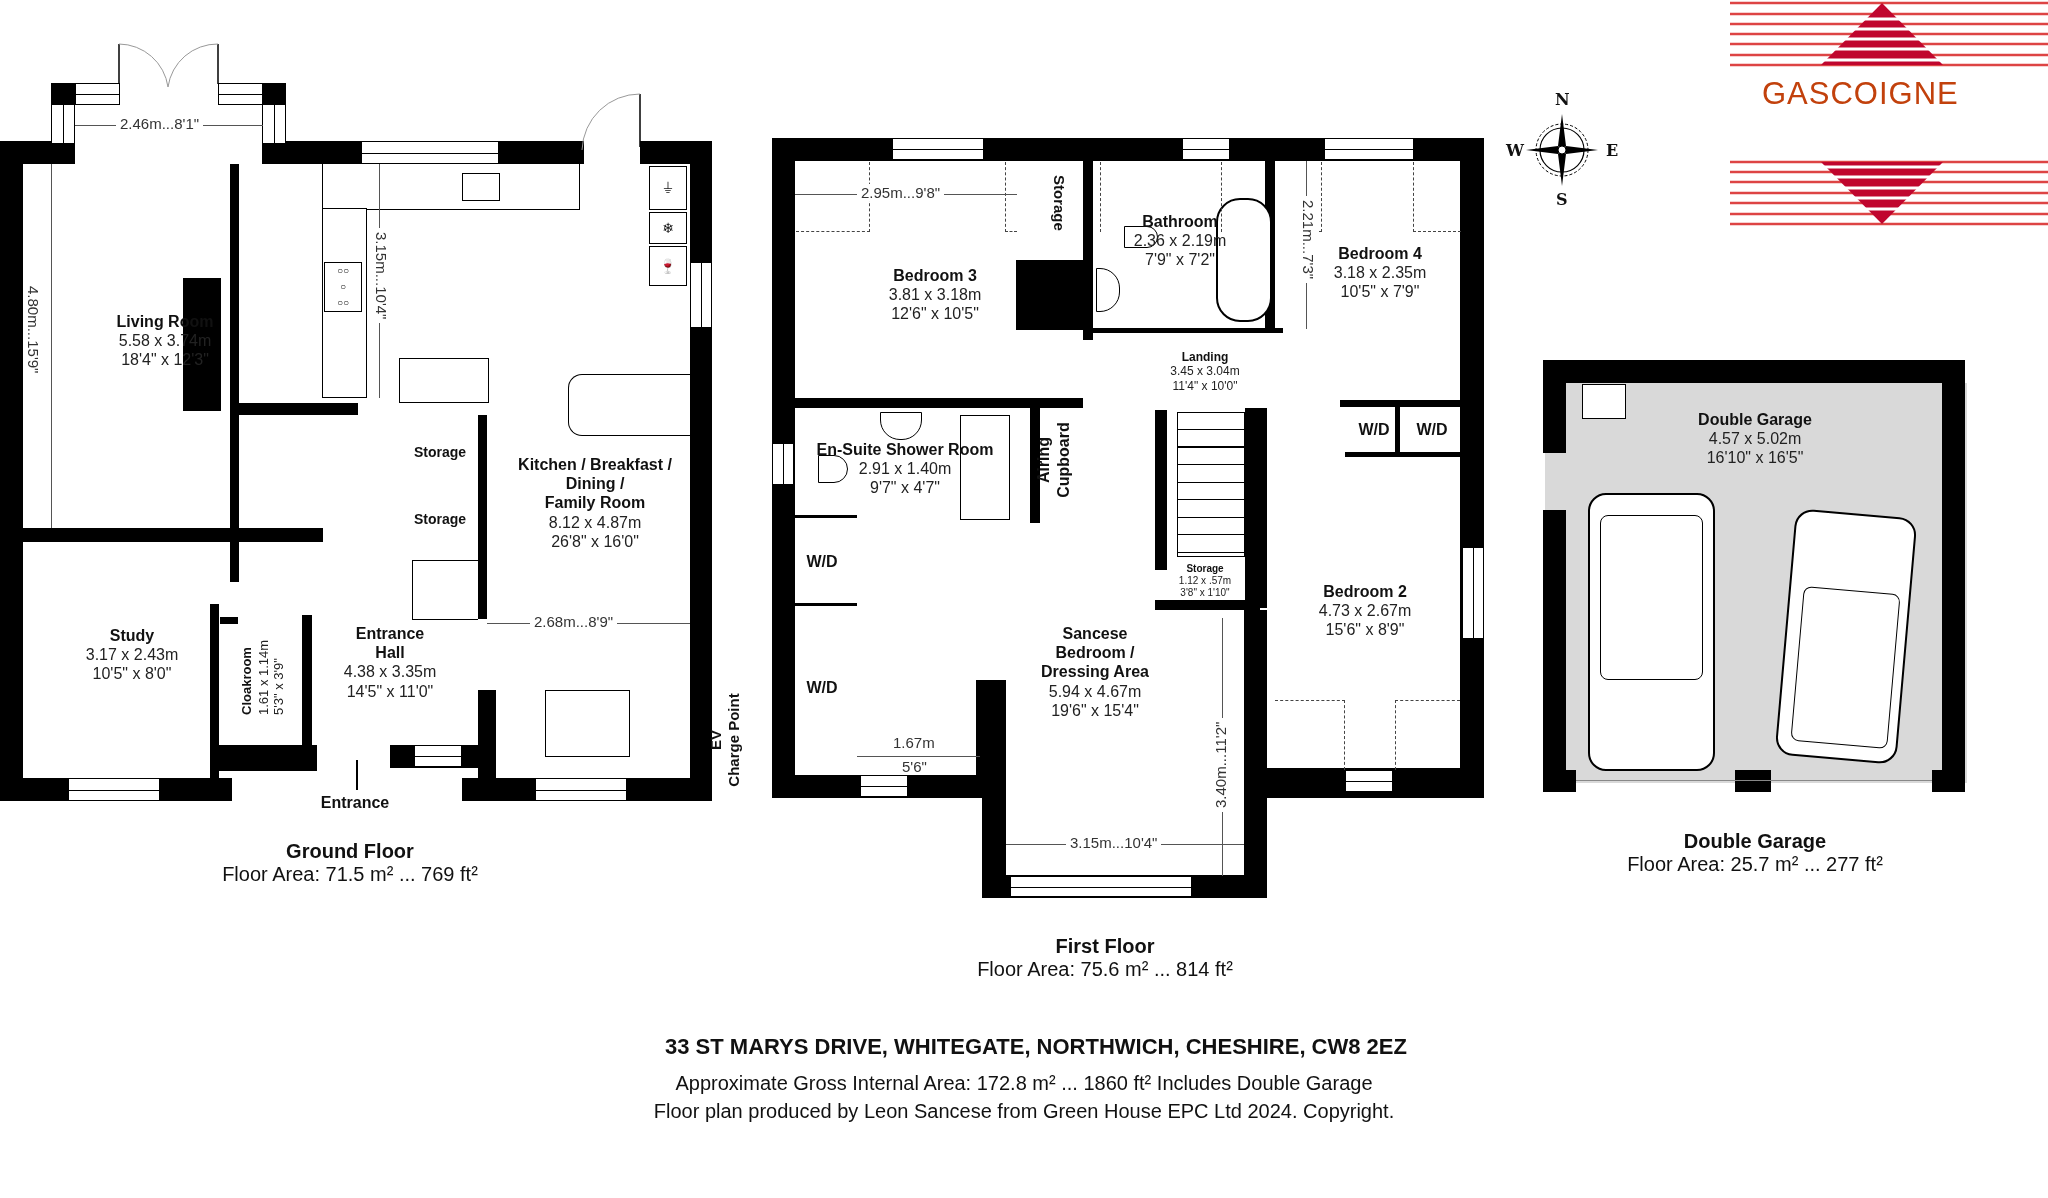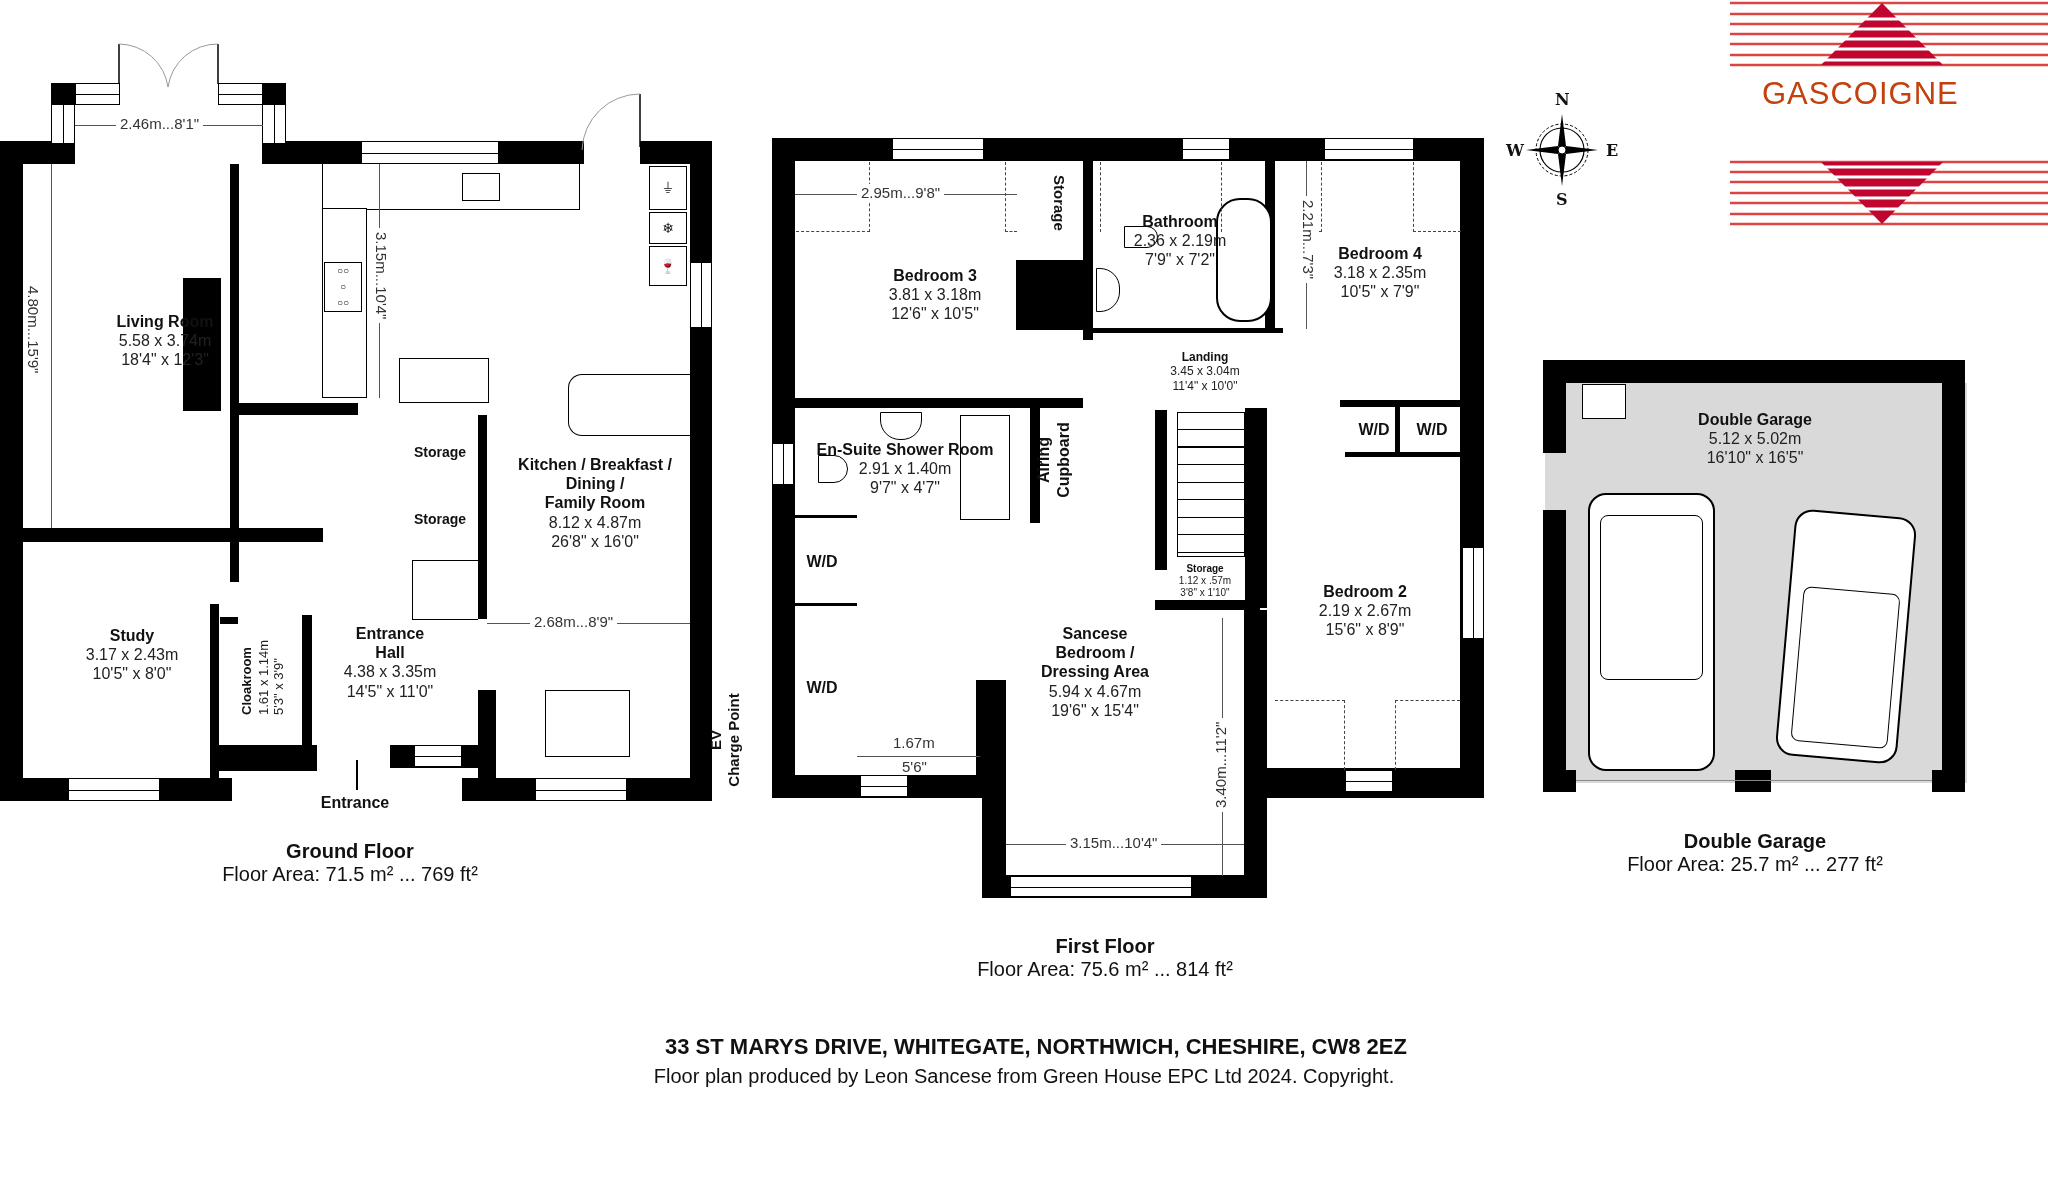--- a/index.html
+++ b/index.html
@@ -251,21 +251,21 @@
   </div>
   <div class="room" style="left:1015px;top:624px;width:160px;">
     <div class="name">Sancese</div>
     <div class="name">Bedroom /</div>
     <div class="name">Dressing Area</div>
     <div>5.94 x 4.67m</div>
     <div>19'6" x 15'4"</div>
   </div>
   <div class="room" style="left:1295px;top:582px;width:140px;">
     <div class="name">Bedroom 2</div>
-    <div>2.19 x 2.67m</div>
+    <div>4.73 x 2.67m</div>
     <div>15'6" x 8'9"</div>
   </div>
 
   <div class="dimline" style="left:795px;top:194px;width:222px;"></div>
   <div class="dim" style="left:857px;top:184px;background:#fff;padding:0 4px;">2.95m...9'8"</div>
   <div class="dimvline" style="left:1306px;top:161px;height:168px;"></div>
   <div class="vert dim" style="left:1317px;top:196px;transform:rotate(90deg);background:#fff;padding:0 4px;">2.21m...7'3"</div>
   <div class="dimline" style="left:857px;top:756px;width:123px;"></div>
   <div class="dim" style="left:893px;top:734px;">1.67m</div>
   <div class="dim" style="left:902px;top:758px;">5'6"</div>
@@ -289,21 +289,21 @@
   <div class="wall" style="left:1735px;top:770px;width:36px;height:22px;"></div>
   <div class="wall" style="left:1932px;top:770px;width:33px;height:22px;"></div>
   <div class="thin" style="left:1576px;top:780px;width:356px;height:1px;background:#888;"></div>
   <div class="box" style="left:1582px;top:384px;width:44px;height:35px;"></div>
   <div class="box" style="left:1588px;top:493px;width:127px;height:278px;border-radius:18px;border-width:2px;"></div>
   <div class="box" style="left:1600px;top:515px;width:103px;height:165px;border-radius:8px;"></div>
   <div class="box" style="left:1785px;top:513px;width:122px;height:247px;border-radius:18px;border-width:2px;transform:rotate(5deg);"></div>
   <div class="box" style="left:1797px;top:590px;width:97px;height:155px;border-radius:8px;transform:rotate(5deg);"></div>
   <div class="room" style="left:1660px;top:410px;width:190px;">
     <div class="name">Double Garage</div>
-    <div>5.12 x 5.02m</div>
+    <div>4.57 x 5.02m</div>
     <div>16'10" x 16'5"</div>
   </div>
   <div class="floor-title" style="left:1555px;top:830px;width:400px;">
     <div class="t">Double Garage</div>
     <div class="a">Floor Area: 25.7 m² ... 277 ft²</div>
   </div>
 </div>
 
 <div class="abs" style="left:1502px;top:90px;width:120px;height:120px;">
   <svg width="120" height="120">
@@ -352,14 +352,15 @@
         <line x1="0" y1="188" x2="318" y2="188"></line>
       <line x1="0" y1="198" x2="318" y2="198"></line>
         <line x1="0" y1="209" x2="318" y2="209"></line>
     </g>
   </svg>
   <div class="abs" style="left:32px;top:76px;font-weight:normal;font-size:31px;letter-spacing:1px;color:#c2410c;">GASCOIGNE</div>
 </div>
 
 <div class="footer" style="top:1034px;">
   <div style="font-weight:bold;font-size:22px;padding-left:24px;">33 ST MARYS DRIVE, WHITEGATE, NORTHWICH, CHESHIRE, CW8 2EZ</div>
+  <div style="font-size:20px;margin-top:12px;">Approximate Gross Internal Area: 172.8 m² ... 1860 ft² Includes Double Garage</div>
   <div style="font-size:20px;margin-top:5px;">Floor plan produced by Leon Sancese from Green House EPC Ltd 2024. Copyright.</div>
 </div>
 
 </body></html>

